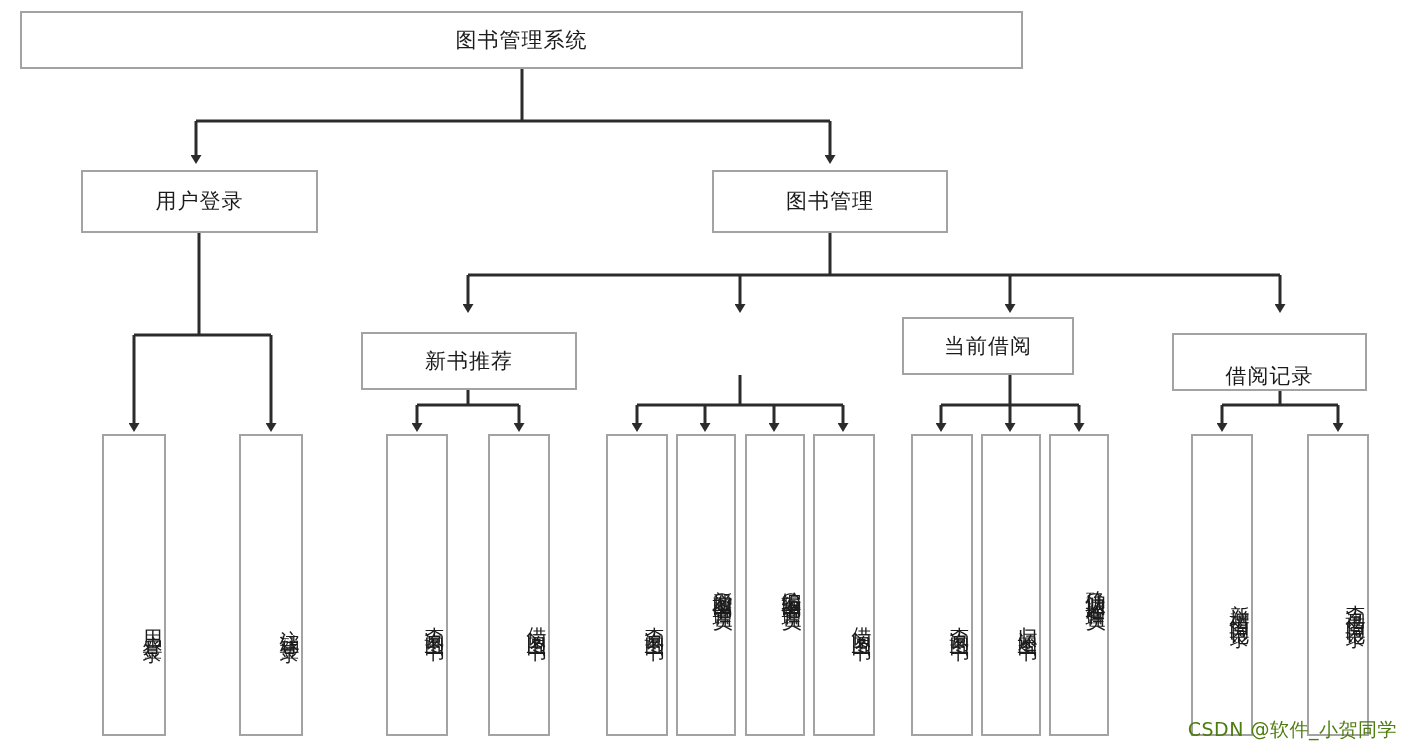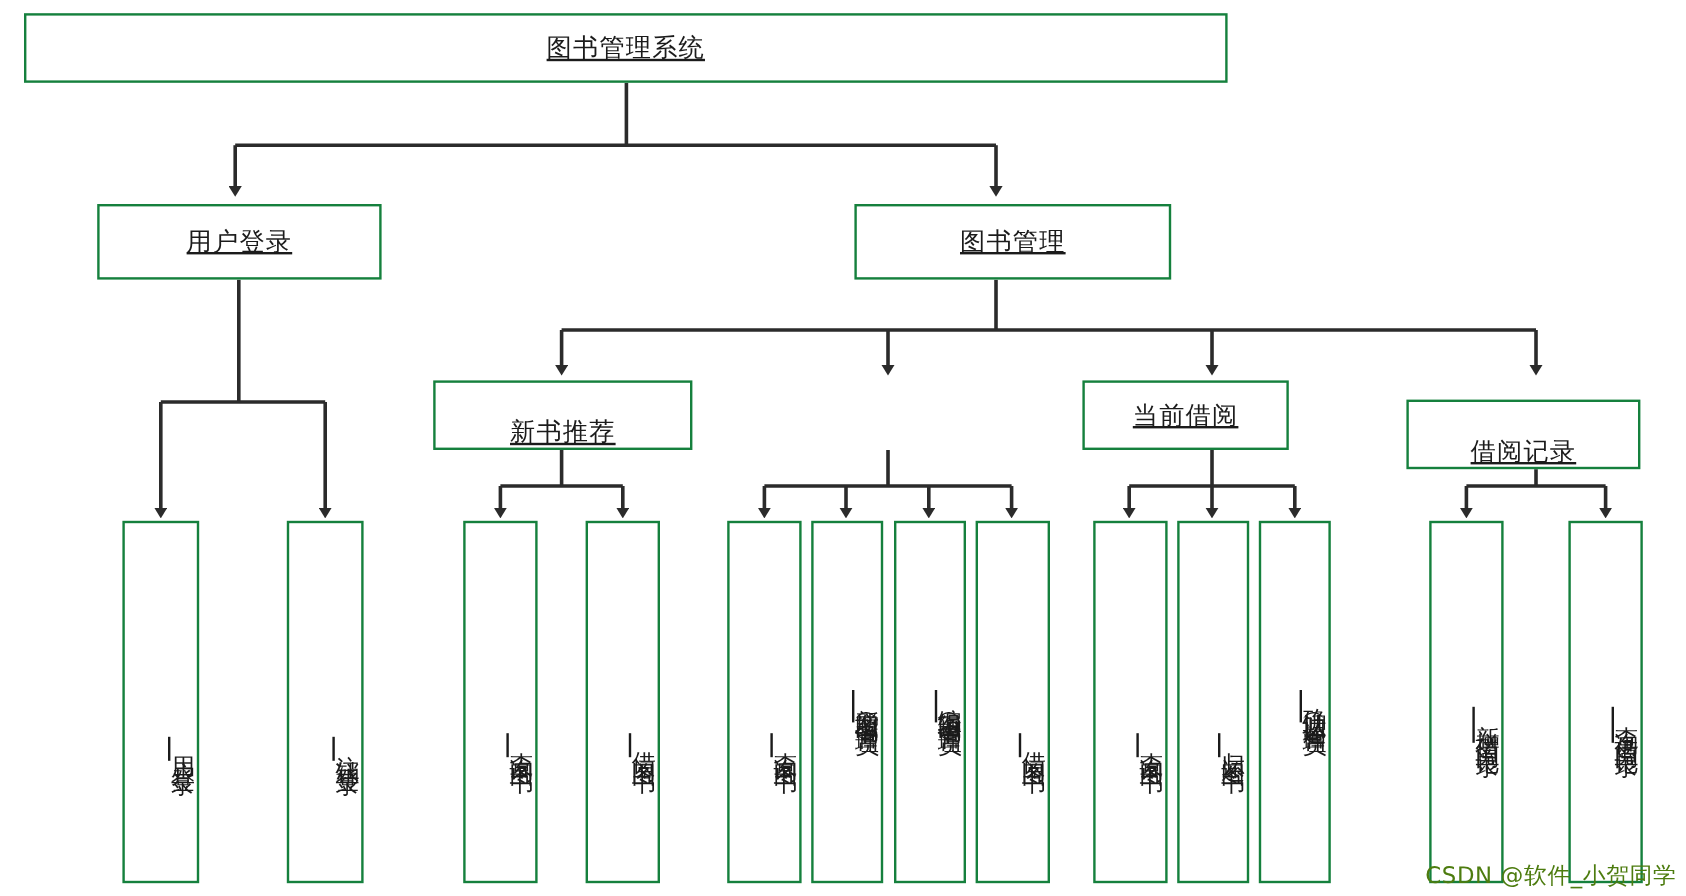--- a/index.html
+++ b/index.html
@@ -23,30 +23,29 @@
     position: absolute;
     left: 0;
     top: 0;
     width: 1405px;
     height: 747px;
     pointer-events: none;
   }
   .node {
     position: absolute;
     box-sizing: border-box;
-    border: 2px solid #15803d;
+    border: 2px solid #a3a3a3;
     background: #ffffff;
     display: flex;
     align-items: center;
     justify-content: center;
     font-size: 21px;
     line-height: 1.18;
     color: #1b1b1b;
     letter-spacing: 1px;
-    text-decoration: underline;
   }
   .node.horiz {
     writing-mode: horizontal-tb;
   }
   .node.vert {
     writing-mode: vertical-rl;
     text-orientation: upright;
     align-items: flex-start;
     justify-content: center;
     padding-top: 14px;
@@ -126,25 +125,25 @@
     </g>
   </svg>
 
   <div class="node horiz" style="left:20px; top:11px; width:1003px; height:58px;">
     <span class="node-label">图书管理系统</span>
   </div>
 
   <div class="node horiz" style="left:81px; top:170px; width:237px; height:63px;">
     <span class="node-label">用户登录</span>
   </div>
-  <div class="node horiz" style="left:712px; top:170px; width:264px; height:63px;">
+  <div class="node horiz" style="left:712px; top:170px; width:236px; height:63px;">
     <span class="node-label">图书管理</span>
   </div>
 
-  <div class="node horiz" style="left:361px; top:317px; width:216px; height:58px;align-items:flex-end;">
+  <div class="node horiz" style="left:361px; top:332px; width:216px; height:58px;">
     <span class="node-label">新书推荐</span>
   </div>
   <div class="node horiz" style="left:902px; top:317px; width:172px; height:58px;">
     <span class="node-label">当前借阅</span>
   </div>
   <div class="node horiz" style="left:1172px; top:333px; width:195px; height:58px;align-items:flex-end;">
     <span class="node-label">借阅记录</span>
   </div>
 
   <div class="node vert" style="left:102px; top:434px; width:64px; height:302px; padding-top:78px;">

